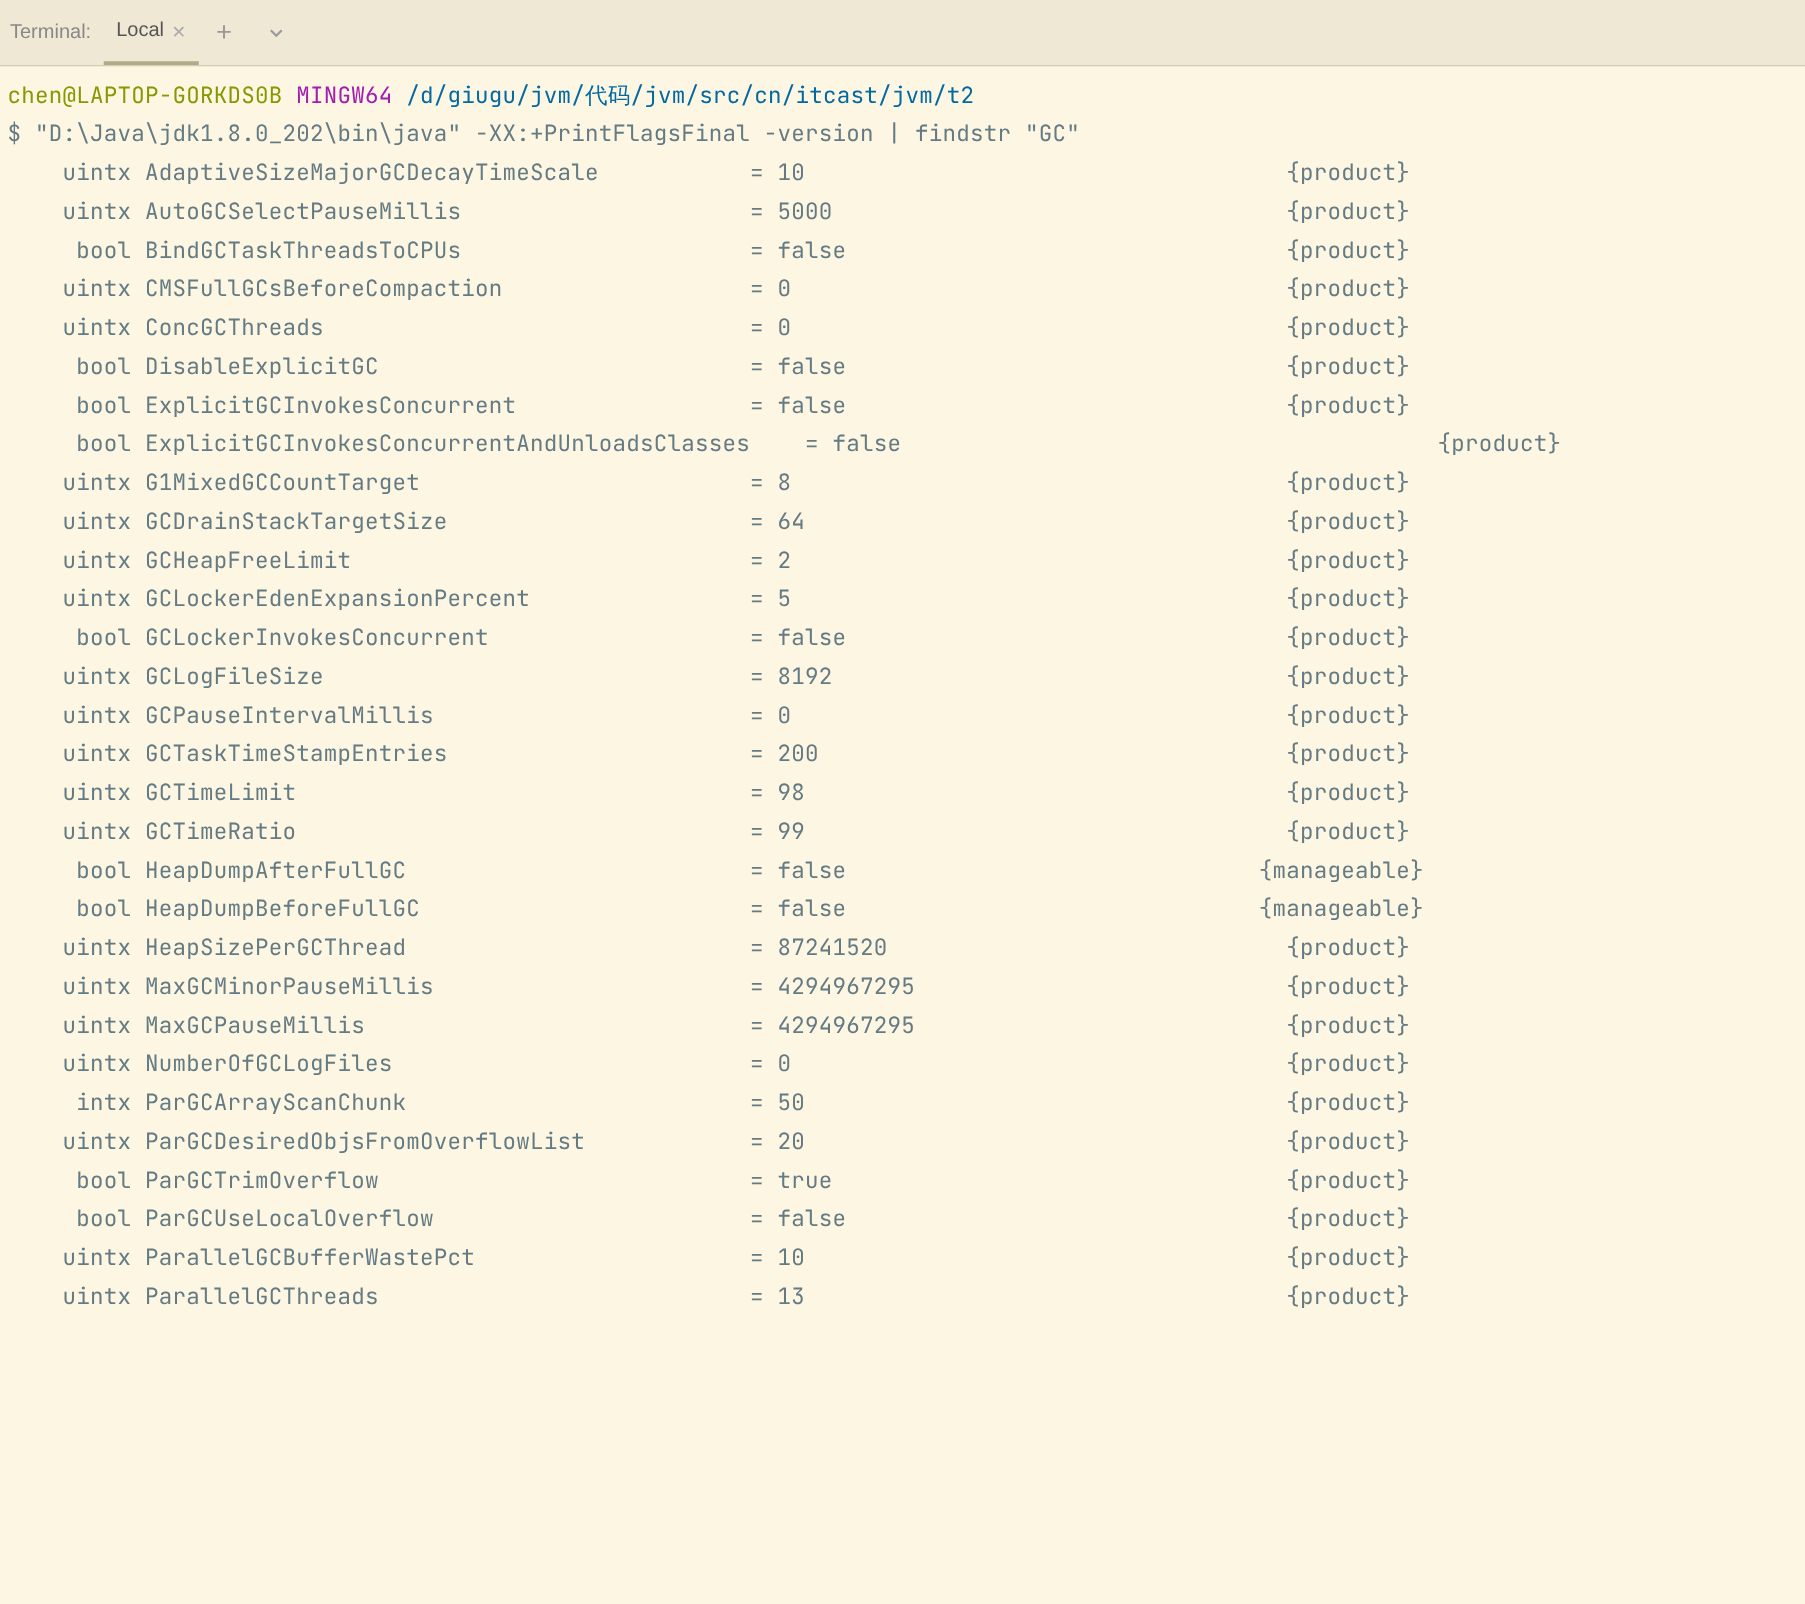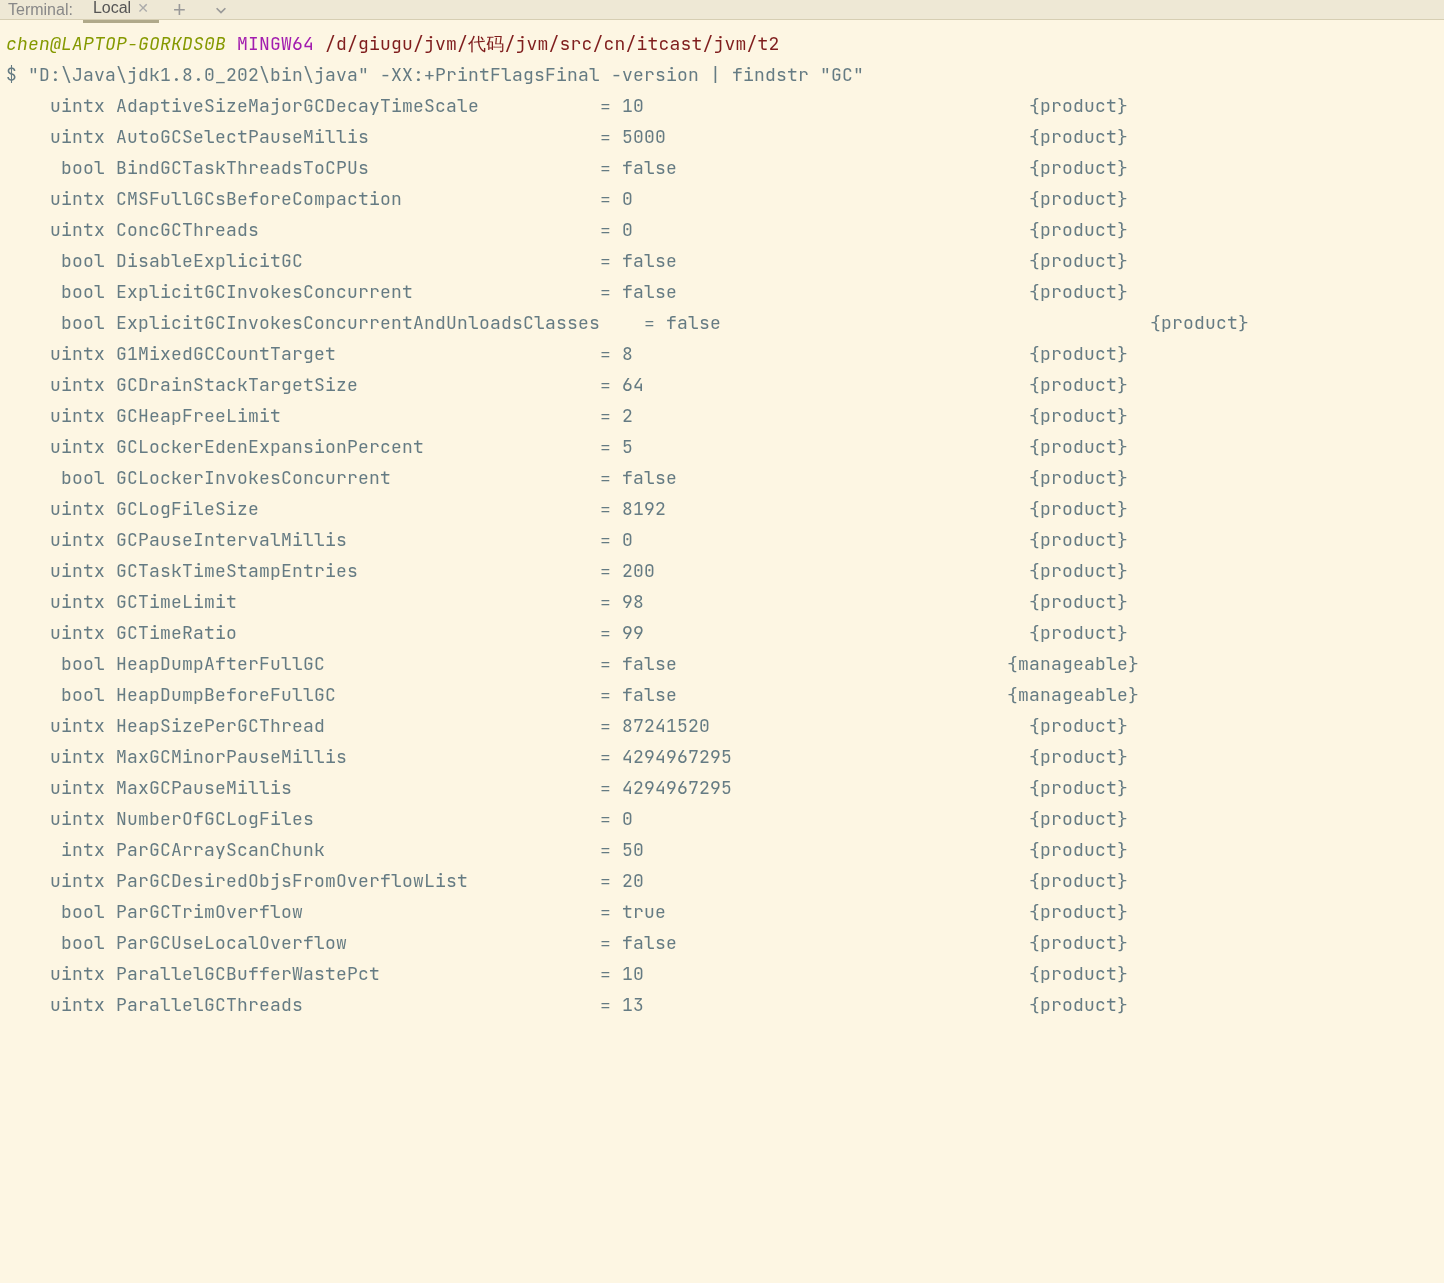--- a/index.html
+++ b/index.html
@@ -4,21 +4,21 @@
 <style>
   * { margin: 0; padding: 0; box-sizing: border-box; }
   body {
     font-family: "JetBrains Mono", "Consolas", "Courier New", monospace;
     font-size: 18px;
     background: #fdf6e3;
     color: #657b83;
     width: 1444px;
   }
   .tabbar {
-    height: 20px;
+    height: 53px;
     background: #eee8d5;
     display: flex;
     align-items: center;
     border-bottom: 1px solid #d6ceb3;
     font-family: "Segoe UI", Arial, sans-serif;
     font-size: 16px;
   }
   .tabbar-label {
     color: #888;
     padding: 0 10px 0 8px;
@@ -51,23 +51,23 @@
     stroke: #999;
     fill: none;
     stroke-width: 2;
   }
   .terminal {
     padding: 8px 0 0 6px;
     line-height: 31px;
     white-space: pre;
     letter-spacing: 0.2px;
   }
-  .user-host { color: #859900; font-style: italic; }
+  .user-host { color: #859900; }
   .mingw    { color: #a21caf; }
-  .path     { color: #7f1d1d; }
+  .path     { color: #0369a1; }
   .dollar   { color: #657b83; }
   .product-line { white-space: pre; }
 </style>
 </head>
 <body>
 
 <div class="tabbar">
   <span class="tabbar-label">Terminal:</span>
   <div class="tab">
     <span>Local</span>

